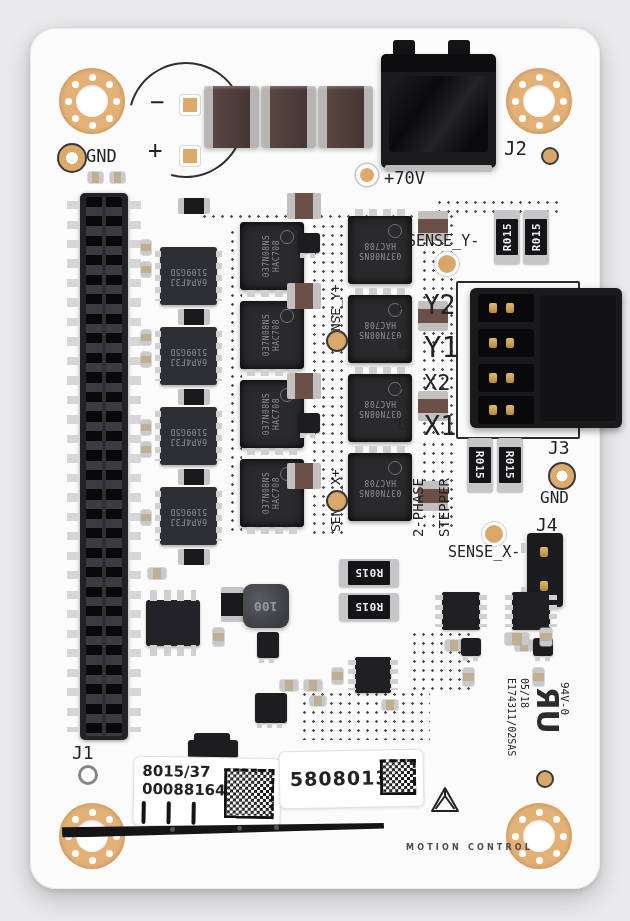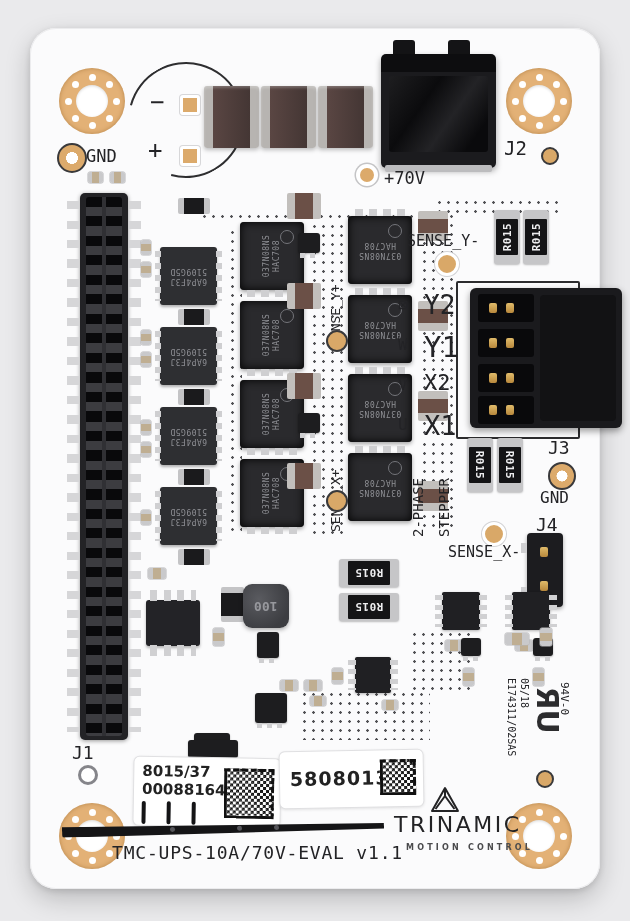--- a/index.html
+++ b/index.html
@@ -388,24 +388,22 @@
   <div class="a sticker" style="left:249px;top:722px;width:143px;height:56px;transform:rotate(-1deg)">
     <span class="a" style="left:10px;top:16px;font:700 19px 'DejaVu Sans',sans-serif;letter-spacing:1px">58080137</span>
     <span class="a dm" style="left:100px;top:9px;width:30px;height:30px"></span>
   </div>
 
   <div class="a bar" style="left:32px;top:794px">
     <span class="bardot" style="left:108px"></span>
     <span class="bardot" style="left:175px"></span>
     <span class="bardot" style="left:212px"></span>
   </div>
-  <div class="a silk" style="left:82px;top:814px;font-size:18px;letter-spacing:.8px">TMC-UPS-10A/70V-EVAL v1.1</div>
 
   <div class="a" style="left:400px;top:758px;width:30px;height:28px">
     <svg width="30" height="28" viewBox="0 0 30 28">
         <path d="M15 2 L28 25 L2 25 Z" fill="none" stroke="#232325" stroke-width="2" stroke-linejoin="round"></path>
         <path d="M15 10 L15 2 M15 10 L5.5 23 M15 10 L24.5 23" stroke="#232325" stroke-width="2" fill="none"></path>
       </svg>
   </div>
-  <div class="a" style="left:364px;top:784px;font-size:22px;letter-spacing:2.5px;color:#232325;font-weight:500">TRINAMIC</div>
   <div class="a" style="left:376px;top:815px;font-size:8px;letter-spacing:3.2px;color:#4a4a4c;font-weight:700">MOTION CONTROL</div>
 
 </div>
 
 </body></html>

